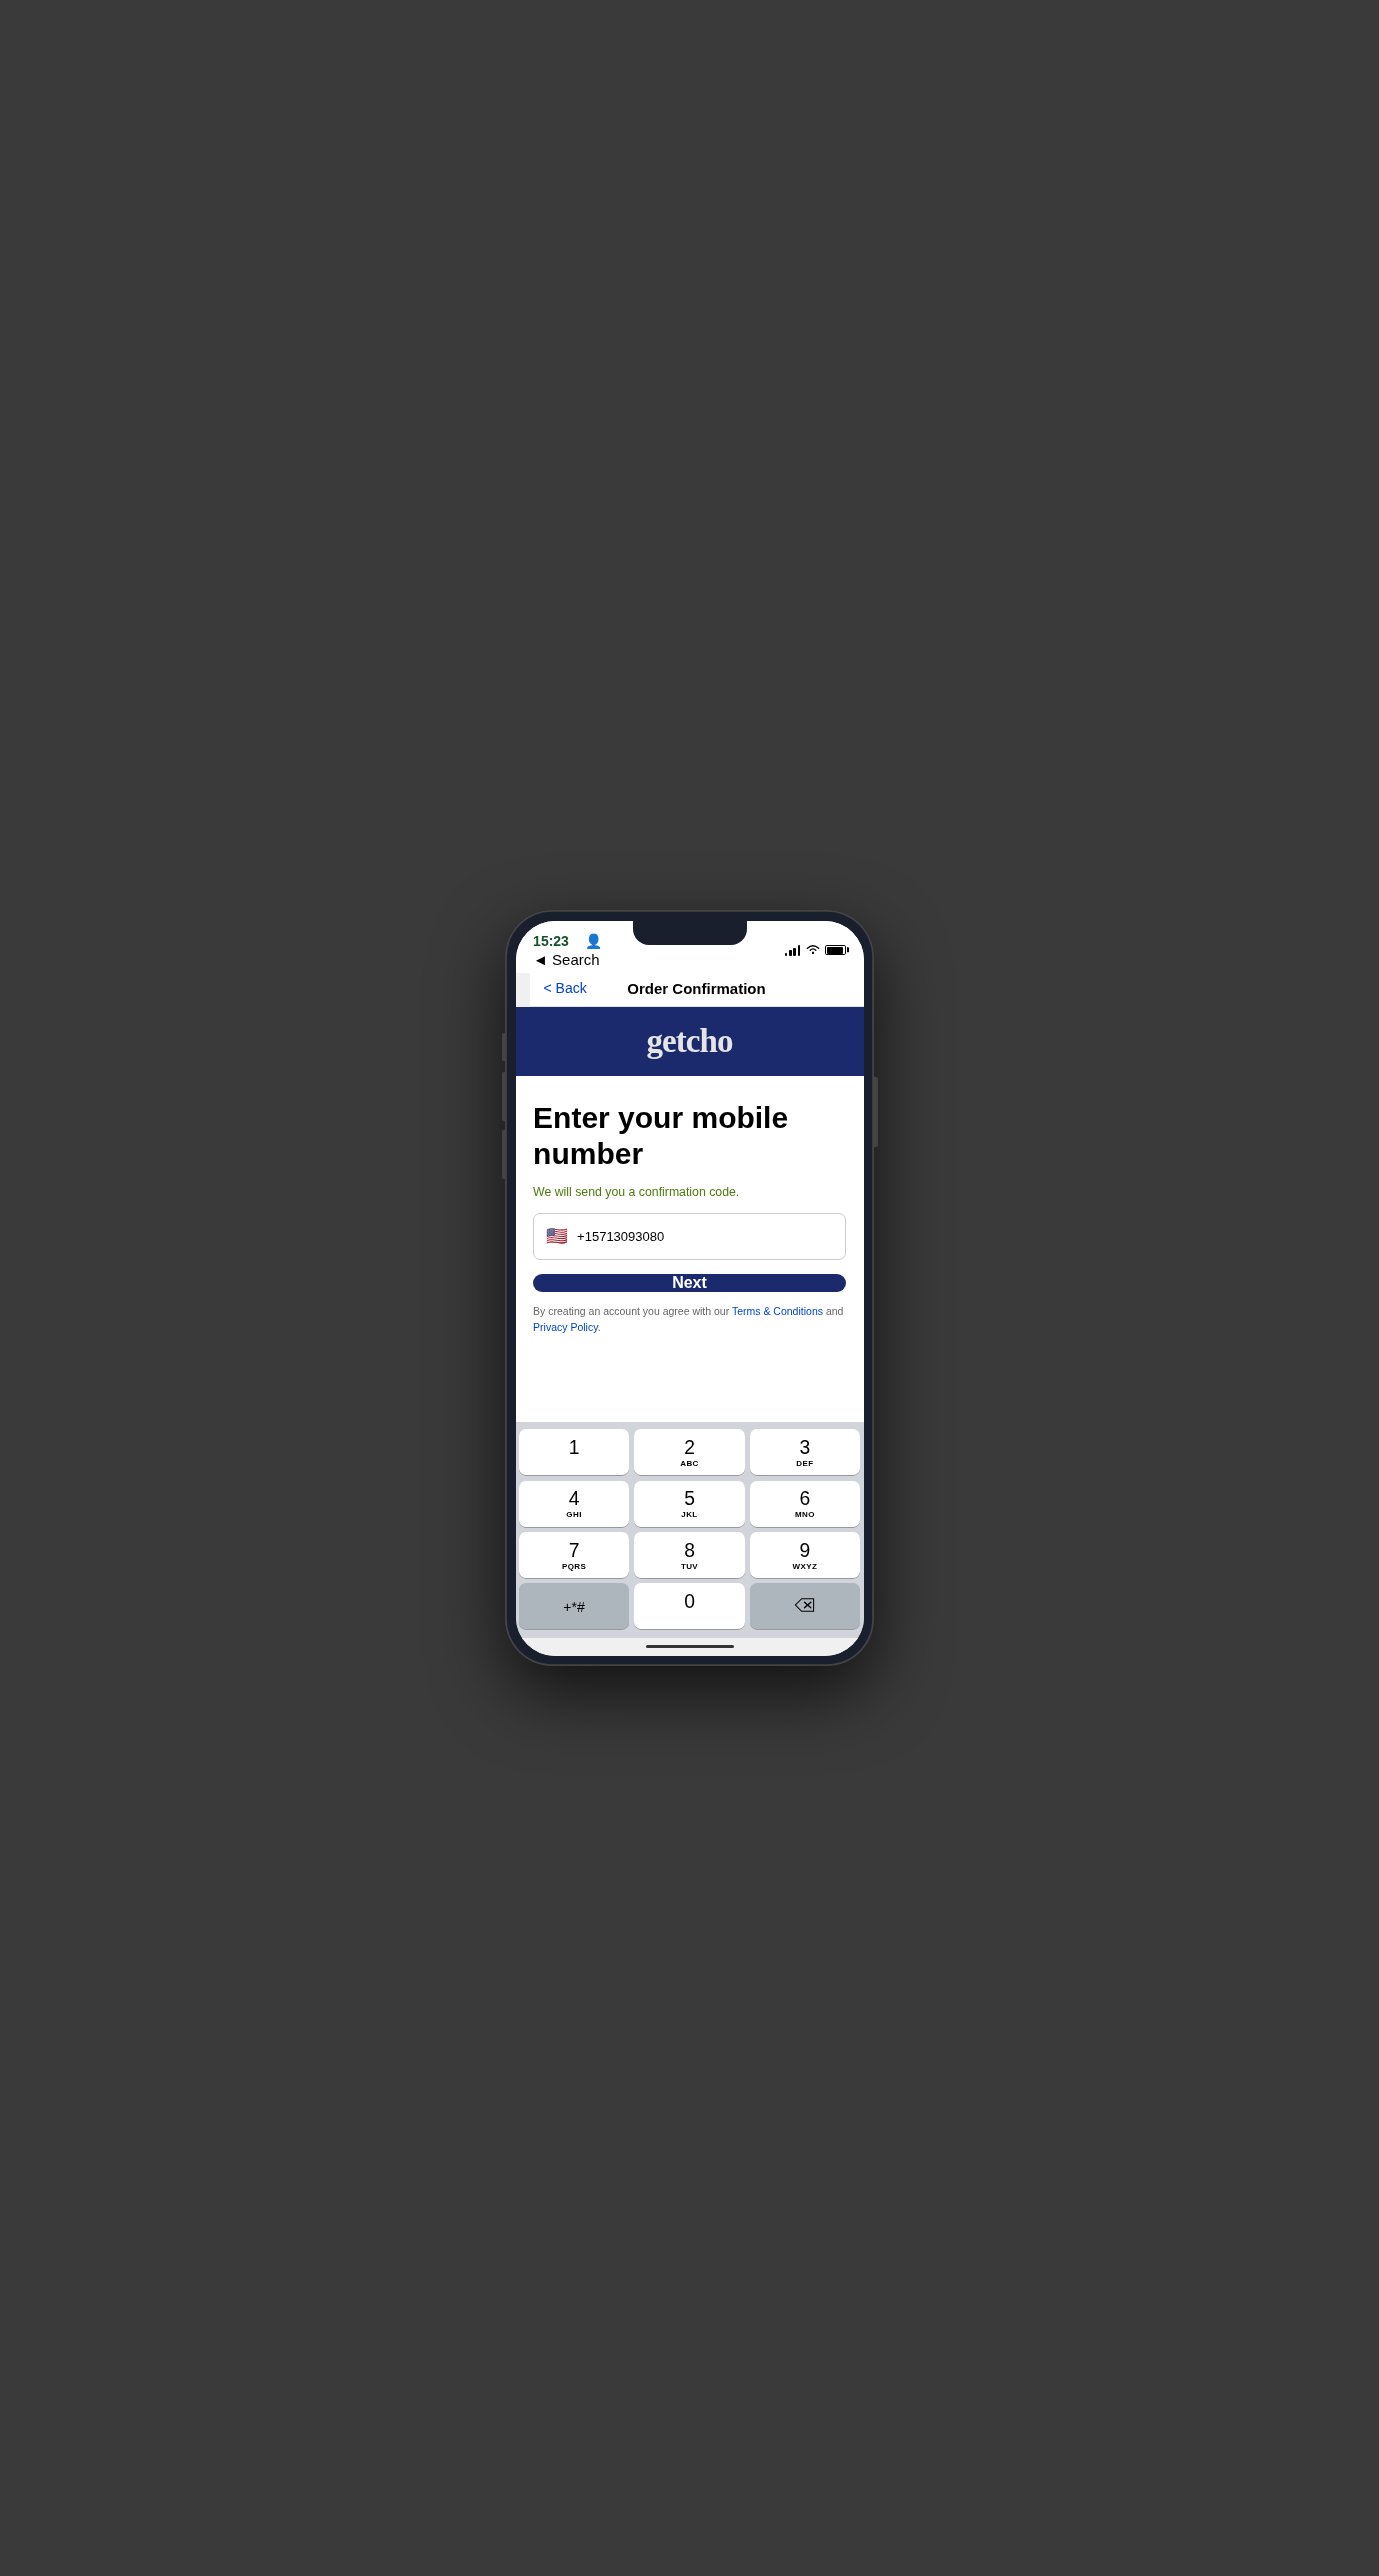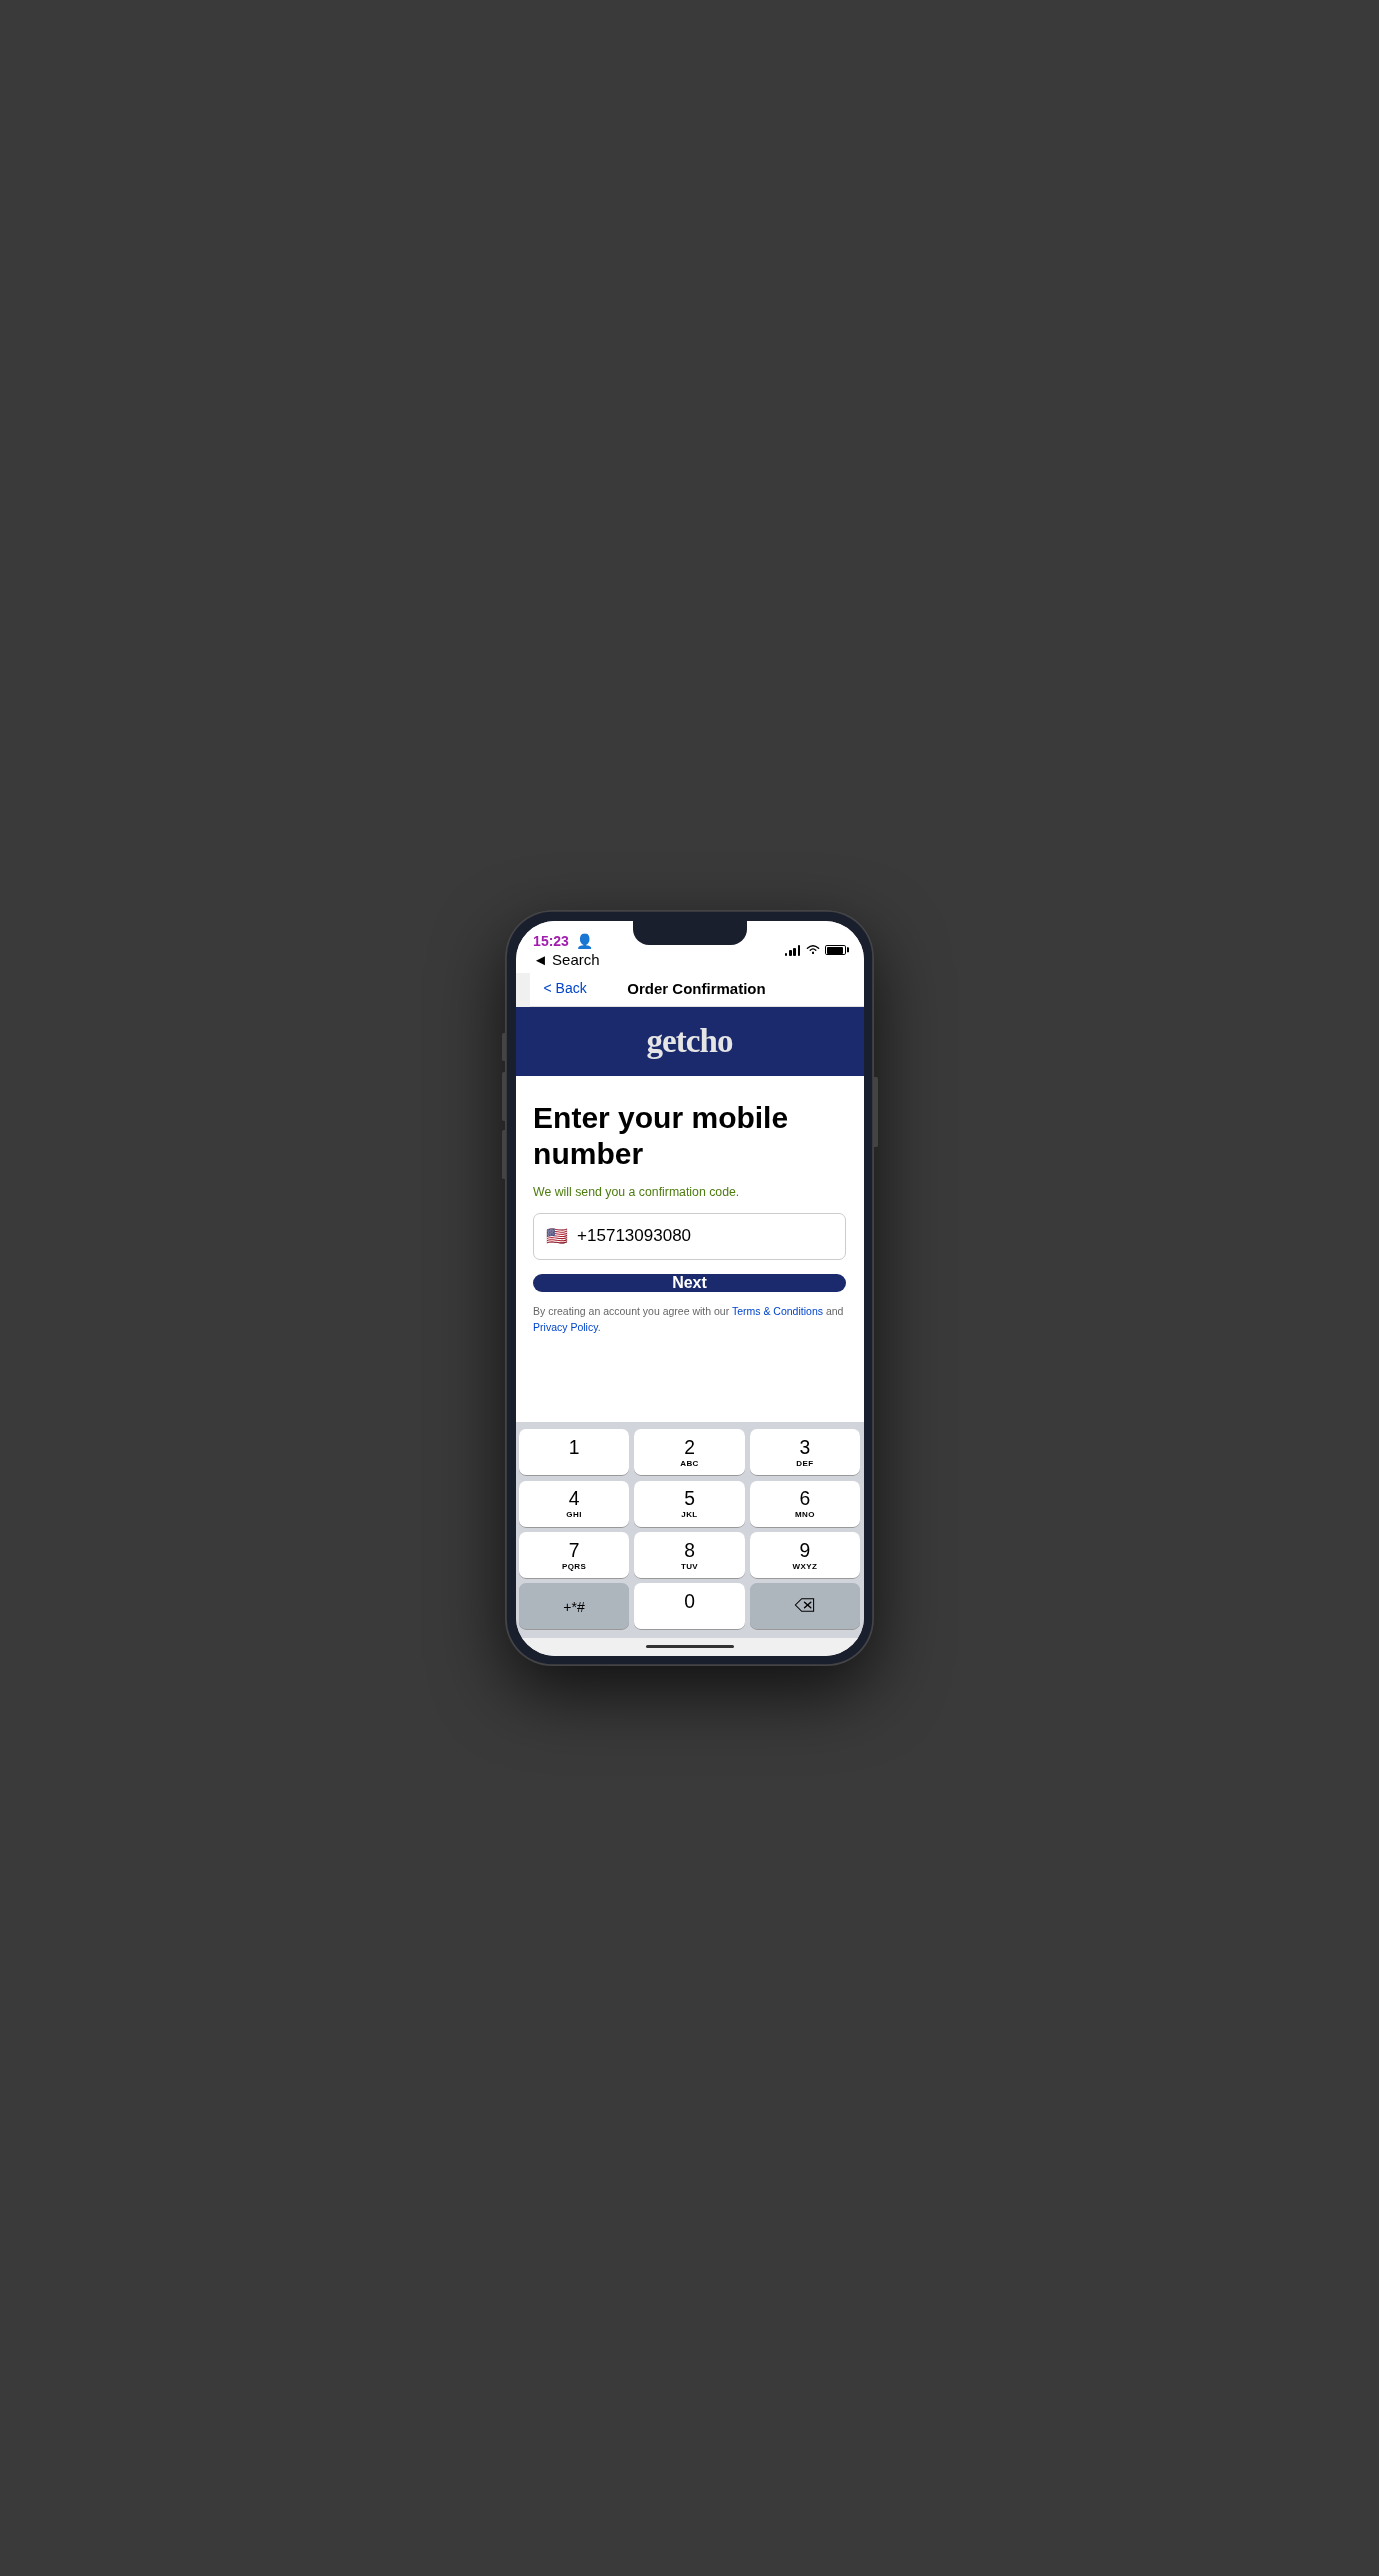--- a/index.html
+++ b/index.html
@@ -58,24 +58,24 @@
 
     .status-left {
       display: flex;
       flex-direction: column;
       gap: 1.8px;
     }
 
     .status-time {
       font-size: 14px;
       font-weight: 600;
-      color: #a21caf;
-      display: flex;
-      align-items: center;
-      gap: 7px;
+      color: #14532d;
+      display: flex;
+      align-items: center;
+      gap: 16px;
     }
 
     .status-search {
       font-size: 15px;
       color: #000;
     }
 
     .status-right {
       display: flex;
       align-items: center;
@@ -211,21 +211,21 @@
       margin-bottom: 14px;
       background: white;
     }
 
     .flag {
       font-size: 17.6px;
       flex-shrink: 0;
     }
 
     .phone-input-field {
-      font-size: 17px;
+      font-size: 13px;
       color: #000;
       border: none;
       outline: none;
       flex: 1;
       background: transparent;
     }
 
     
     .next-btn {
       background: #1a2a6c;

